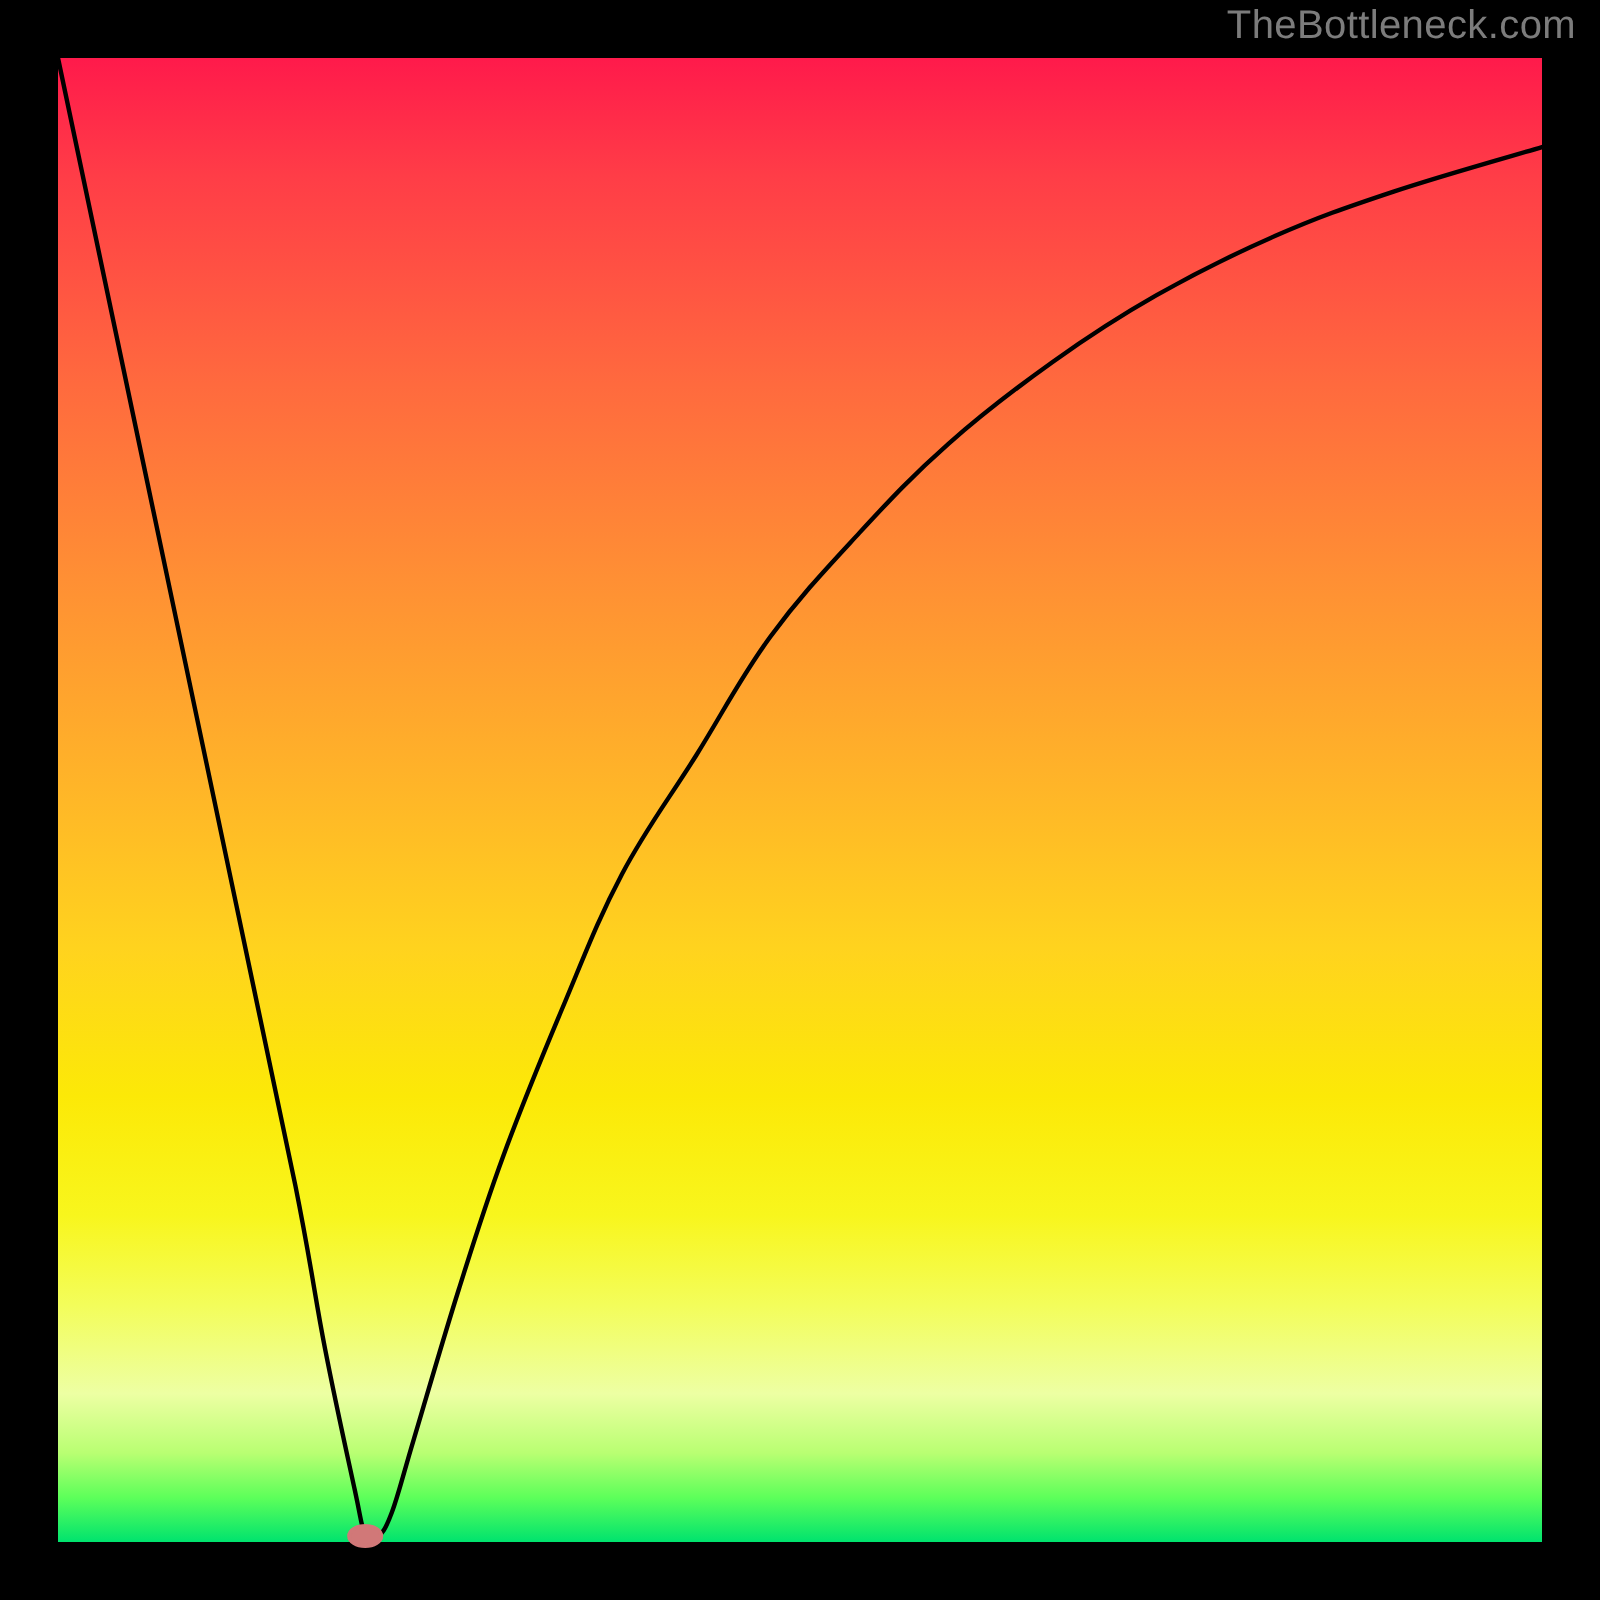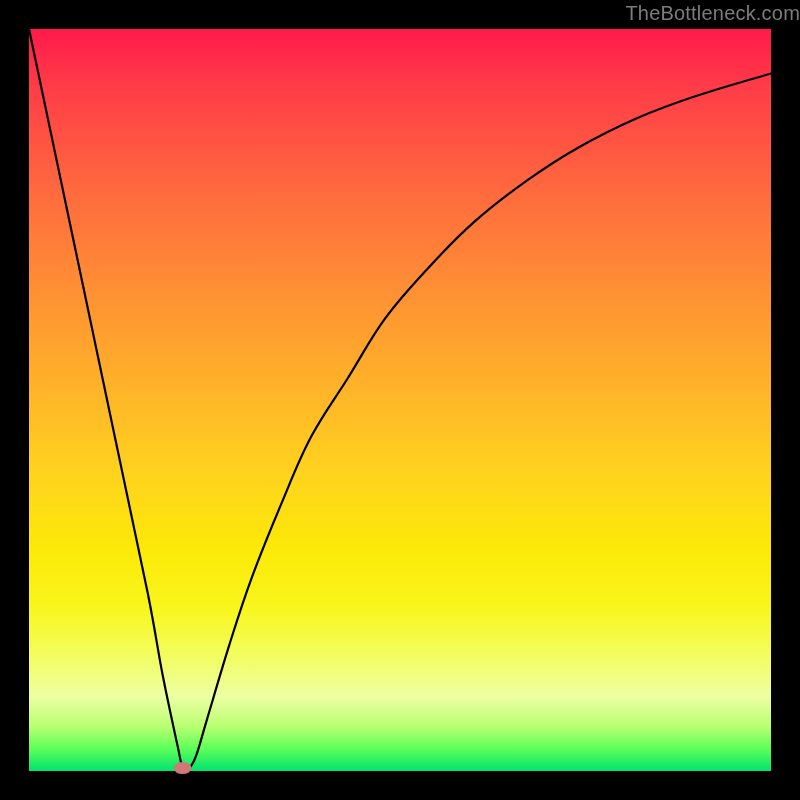--- a/index.html
+++ b/index.html
@@ -57,21 +57,21 @@
     stroke-linejoin: round;
   }
   .marker {
     fill: #d17878;
     stroke: #d17878;
     stroke-width: 2;
   }
   .watermark {
     position: absolute;
     top: 2px;
-    right: 0;
+    right: 12px;
     color: #7c7c7c;
     font-size: 20px;
     letter-spacing: 0.2px;
     font-weight: 400;
     user-select: none;
   }
 </style>
 </head>
 <body>
 

